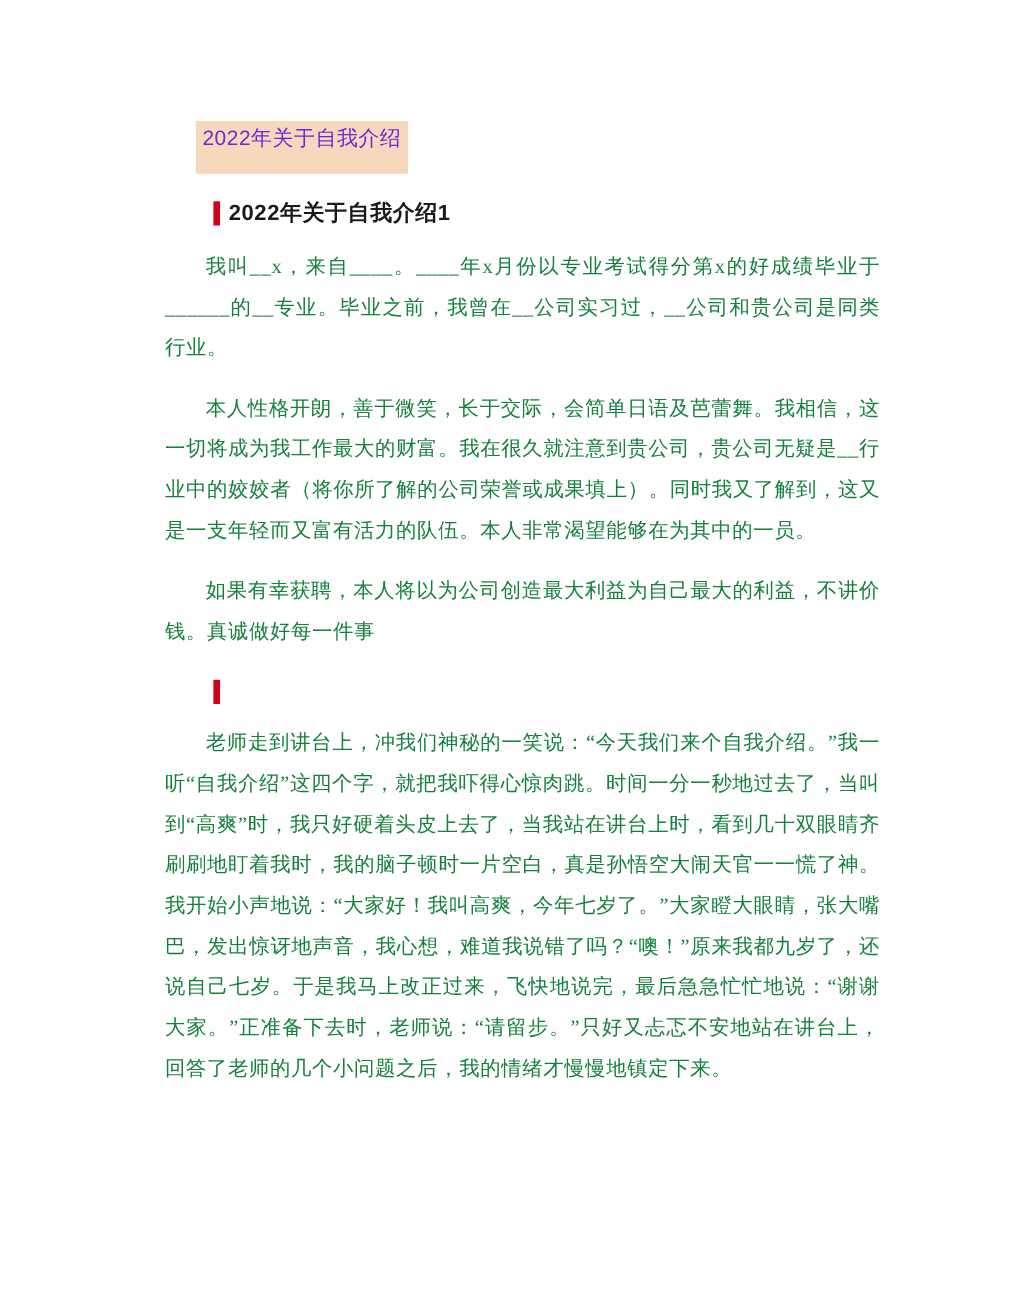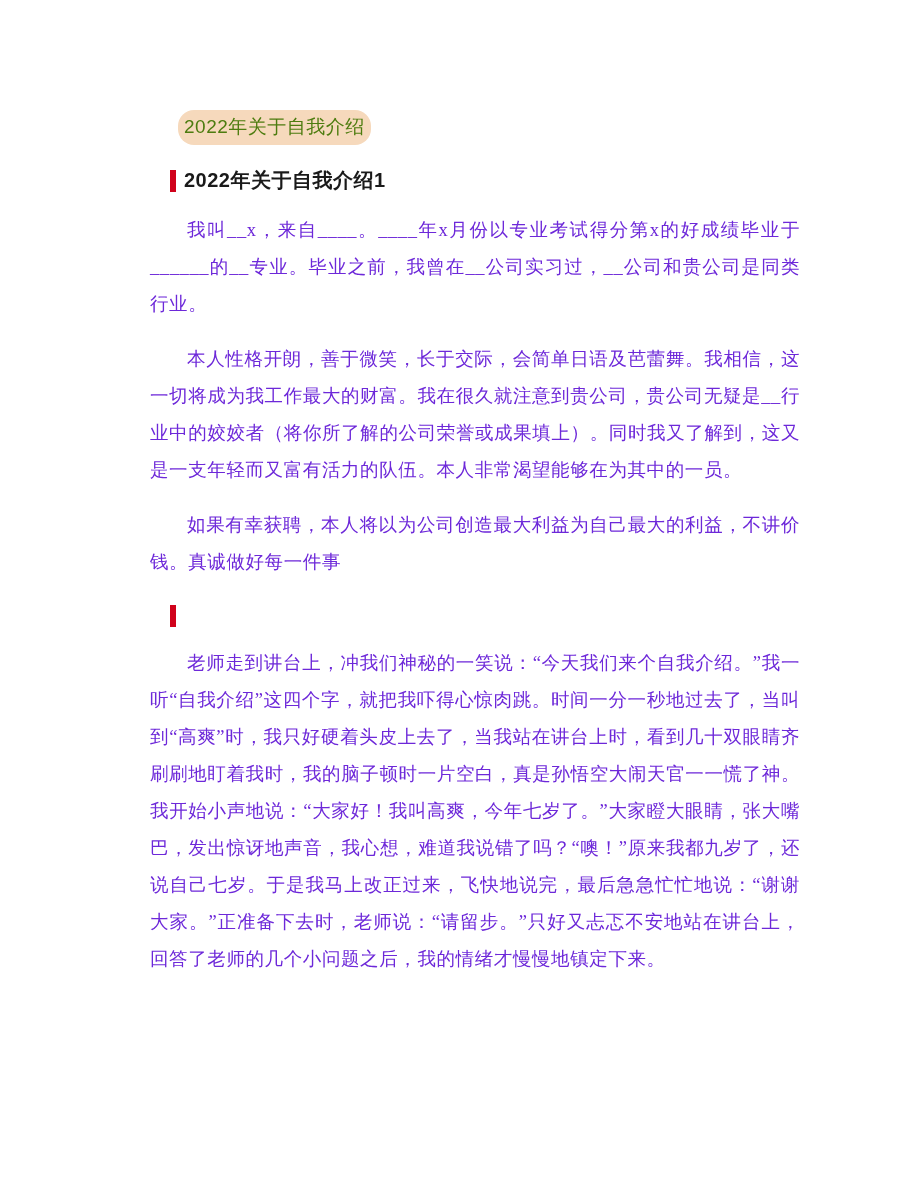--- a/index.html
+++ b/index.html
@@ -18,33 +18,32 @@
   .page {
     width: 920px;
     height: 1191px;
     box-sizing: border-box;
     padding: 110px 120px 60px 150px;
     position: relative;
   }
   .doc-title {
     display: inline-block;
     background: #f6d9bc;
-    color: #4d7c0f;
+    color: #6d28d9;
     font-size: 19px;
     line-height: 1.6;
-    padding: 2px 6px 3px 6px;
+    padding: 2px 6px 16px 6px;
     letter-spacing: 0.5px;
     margin: 0 0 22px 28px;
     font-family: "Liberation Sans", "DejaVu Sans", sans-serif;
-    border-radius: 16px;
   }
   .section-heading {
     display: flex;
     align-items: center;
-    margin: 0 0 18px 20px;
+    margin: 0 0 18px 44px;
     font-size: 20px;
     font-weight: bold;
     letter-spacing: 0.5px;
     color: #1a1a1a;
     font-family: "Liberation Sans", "DejaVu Sans", sans-serif;
   }
   .section-heading .bar {
     display: inline-block;
     width: 6px;
     height: 22px;
@@ -52,21 +51,21 @@
     margin-right: 8px;
     flex: none;
   }
   p.para {
     margin: 0 0 18px 0;
     font-size: 18.5px;
     line-height: 2.0;
     text-align: justify;
     text-indent: 2em;
     letter-spacing: 0.6px;
-    color: #6d28d9;
+    color: #15803d;
   }
   .spacer-sm { height: 6px; }
 </style>
 </head>
 <body>
 
 <div class="page">
 
   <div class="doc-title">2022年关于自我介绍</div>
 

